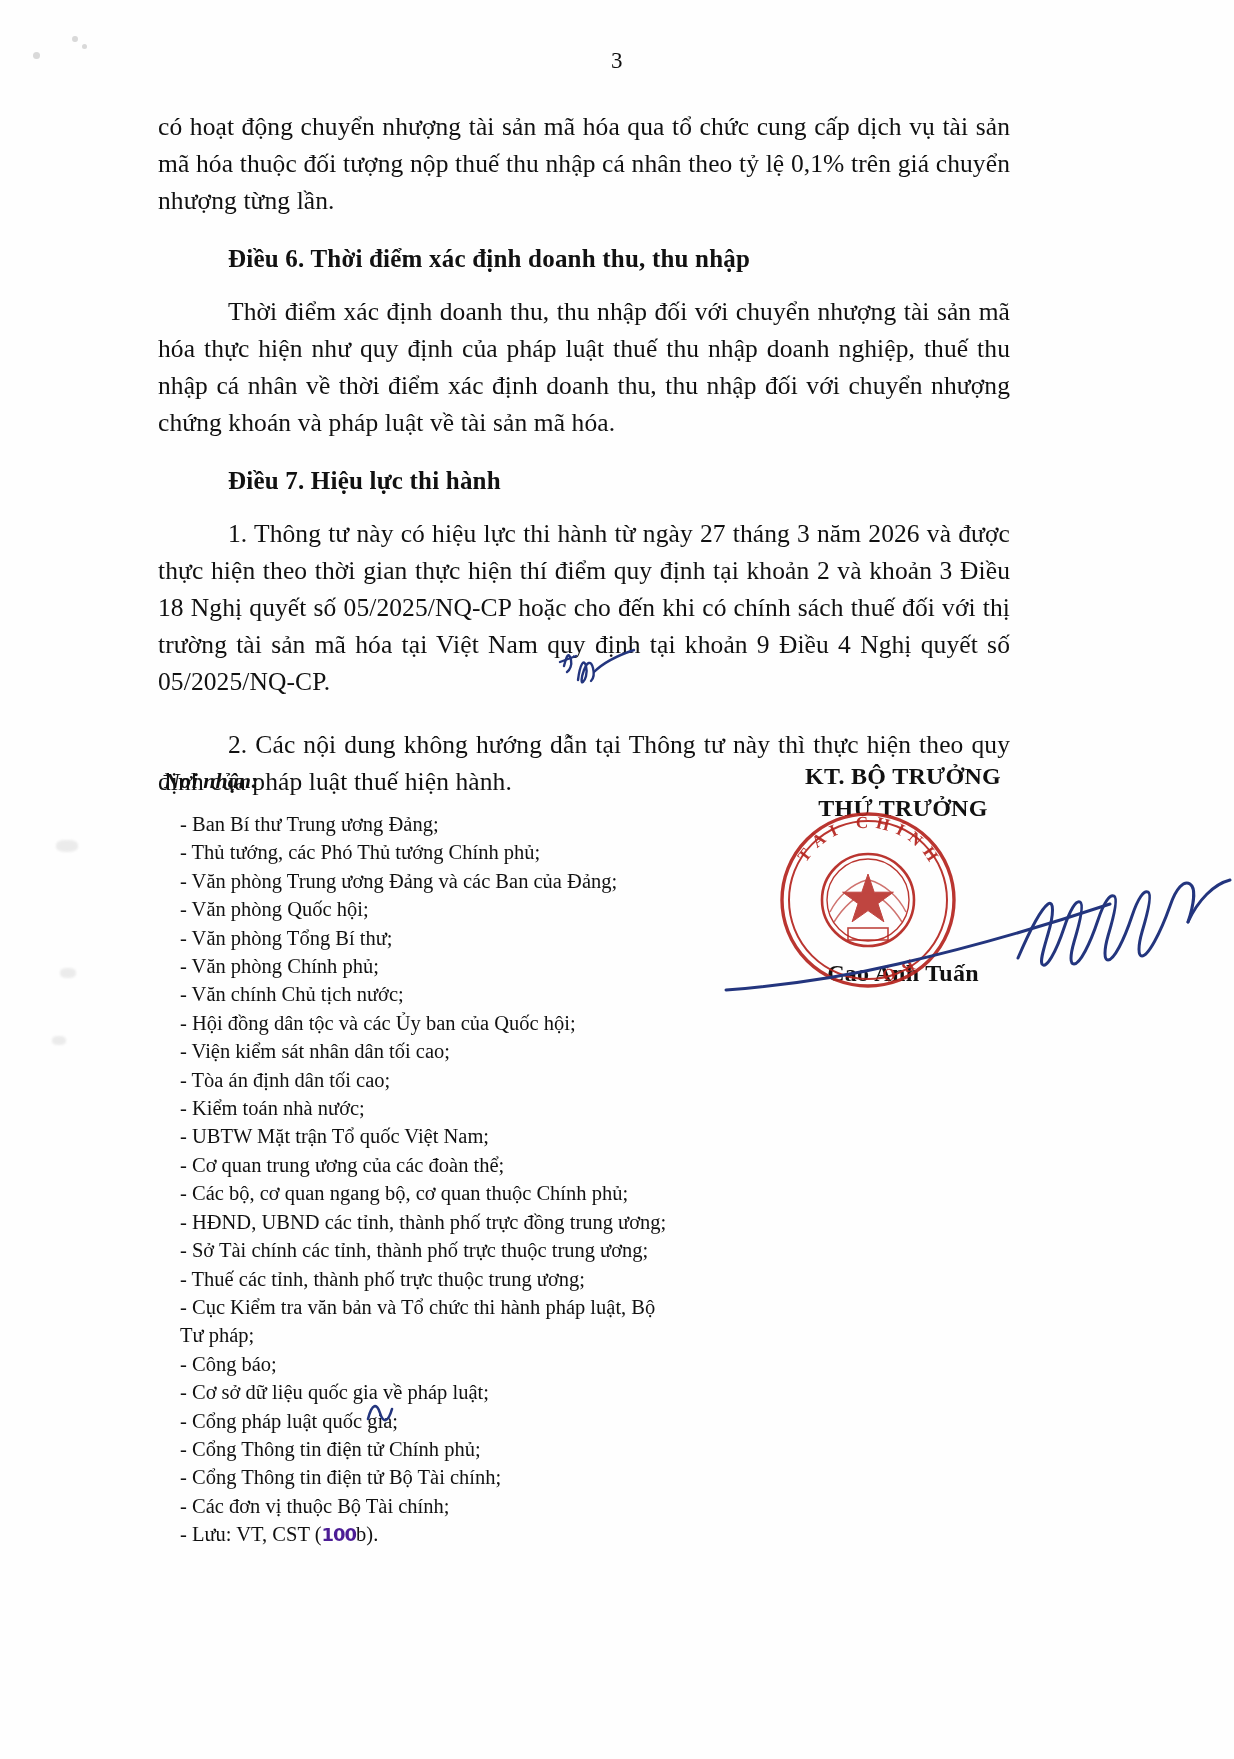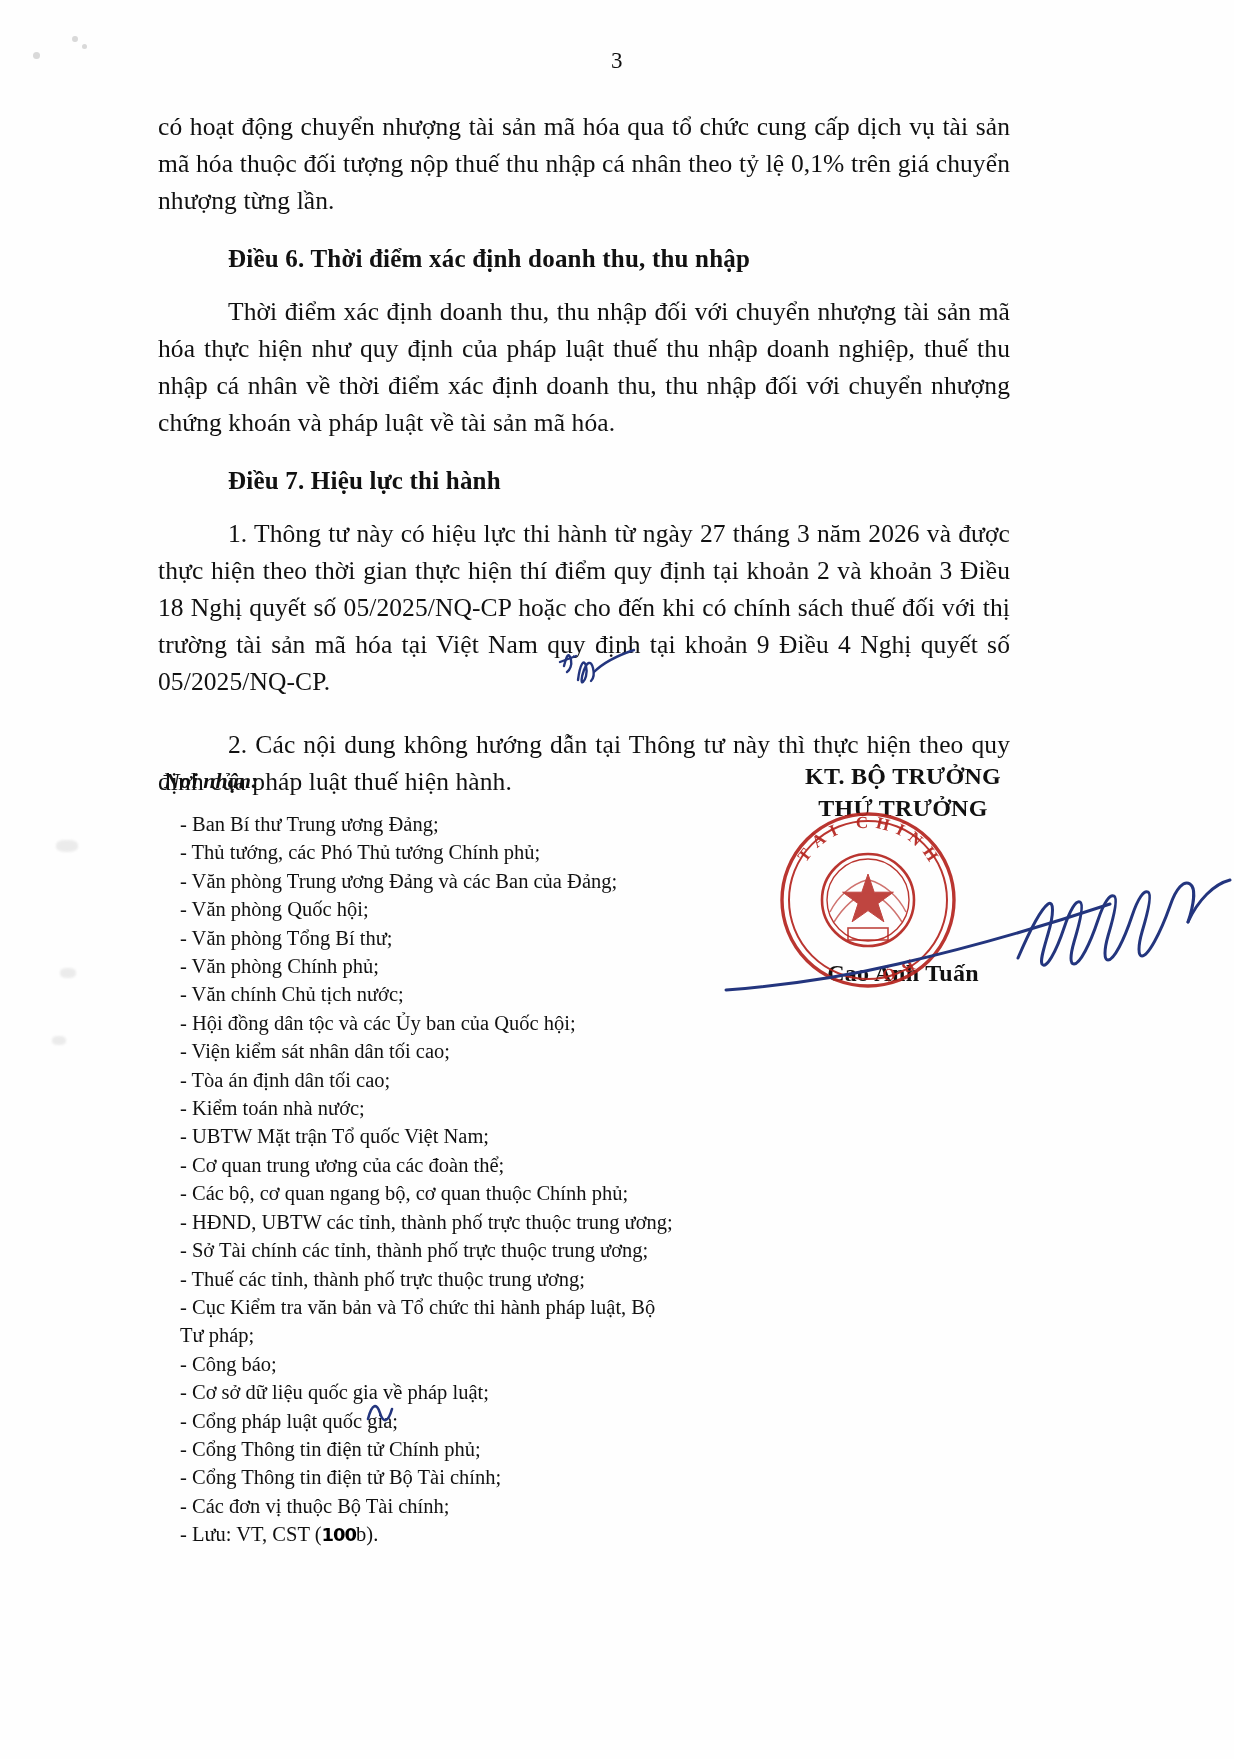--- a/index.html
+++ b/index.html
@@ -94,21 +94,21 @@
     padding: 0;
   }
   .recipients li {
     font-size: 20.5px;
     line-height: 28.4px;
     white-space: nowrap;
   }
   .recipients li.cont { padding-left: 0; }
 
   .handwritten-count {
-    color: #000000;
+    color: #4c1d95;
     font-family: "DejaVu Sans", sans-serif;
     font-weight: bold;
     font-size: 18px;
     letter-spacing: -1px;
   }
 
   
   .signblock {
     position: absolute;
     left: 565px;
@@ -206,21 +206,21 @@
         <li>- Văn phòng Tổng Bí thư;</li>
         <li>- Văn phòng Chính phủ;</li>
         <li>- Văn chính Chủ tịch nước;</li>
         <li>- Hội đồng dân tộc và các Ủy ban của Quốc hội;</li>
         <li>- Viện kiểm sát nhân dân tối cao;</li>
         <li>- Tòa án định dân tối cao;</li>
         <li>- Kiểm toán nhà nước;</li>
         <li>- UBTW Mặt trận Tổ quốc Việt Nam;</li>
         <li>- Cơ quan trung ương của các đoàn thể;</li>
         <li>- Các bộ, cơ quan ngang bộ, cơ quan thuộc Chính phủ;</li>
-        <li>- HĐND, UBTW các tỉnh, thành phố trực thuộc trung ương;</li>
+        <li>- HĐND, UBND các tỉnh, thành phố trực đồng trung ương;</li>
         <li>- Sở Tài chính các tỉnh, thành phố trực thuộc trung ương;</li>
         <li>- Thuế các tỉnh, thành phố trực thuộc trung ương;</li>
         <li>- Cục Kiểm tra văn bản và Tổ chức thi hành pháp luật, Bộ</li>
         <li class="cont">Tư pháp;</li>
         <li>- Công báo;</li>
         <li>- Cơ sở dữ liệu quốc gia về pháp luật;</li>
         <li>- Cổng pháp luật quốc gia;</li>
         <li>- Cổng Thông tin điện tử Chính phủ;</li>
         <li>- Cổng Thông tin điện tử Bộ Tài chính;</li>
         <li>- Các đơn vị thuộc Bộ Tài chính;</li>

